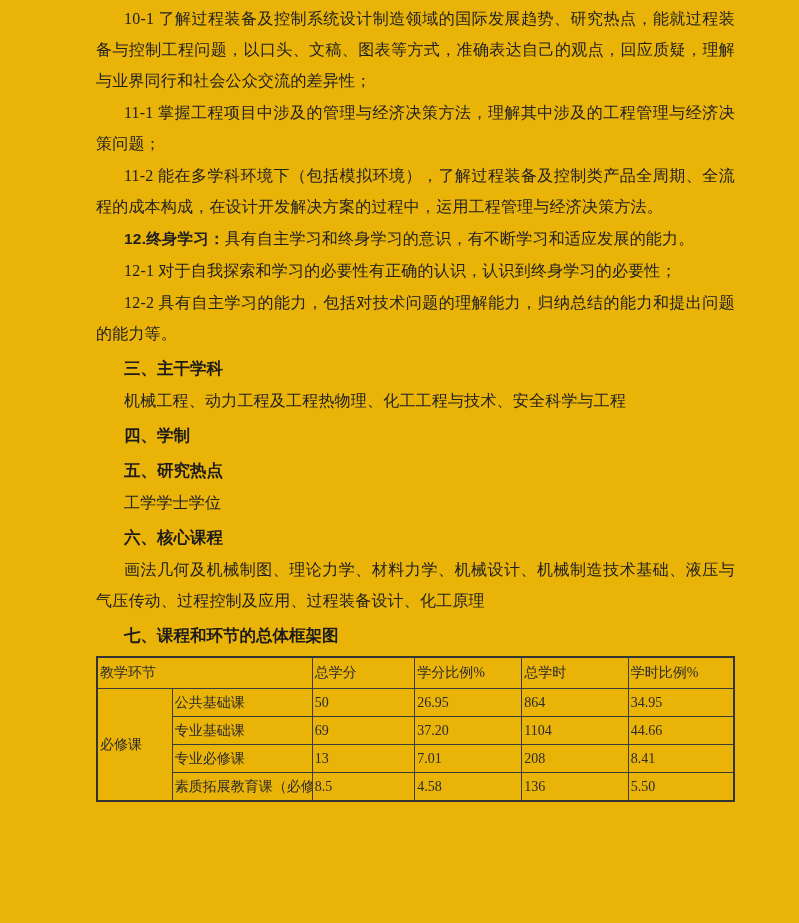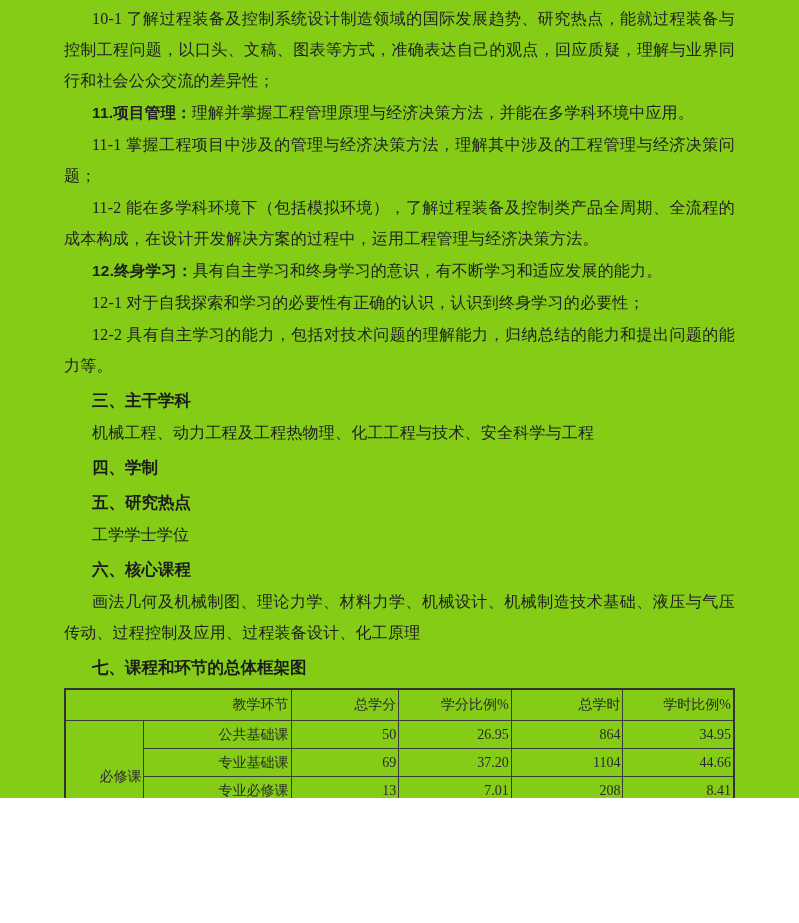--- a/index.html
+++ b/index.html
@@ -10,24 +10,24 @@
   body {
     width: 799px;
     height: 923px;
     overflow: hidden;
     color: #212121;
     font-family: "Liberation Serif", "DejaVu Serif", serif;
   }
   .page {
     box-sizing: border-box;
     width: 799px;
-    height: 798px;
-    padding: 2px 64px 0 64px;
+    height: 923px;
+    padding: 2px 64px 0 96px;
     overflow: hidden;
-    background: #84cc16;
+    background: #eab308;
   }
   .para {
     margin: 1px 0;
     font-size: 16px;
     line-height: 31px;
     text-align: justify;
     text-indent: 28px;
     letter-spacing: 0.2px;
   }
   .para .lead {
@@ -48,40 +48,39 @@
     width: 100%;
     border-collapse: collapse;
     margin-top: 5px;
     table-layout: fixed;
     font-size: 14px;
     color: #2a2a2a;
   }
   .framework-table th,
   .framework-table td {
     border: 1px solid #3c3c3c;
-    text-align: right;
+    text-align: left;
     vertical-align: middle;
     padding: 0 2px;
     font-weight: normal;
     overflow: hidden;
     white-space: nowrap;
   }
   .framework-table { border: 2px solid #333333; }
   .framework-table th { height: 30px; }
   .framework-table td { height: 27px; }
 </style>
 </head>
 <body>
 
 <div class="page">
 
   <p class="para">10-1 了解过程装备及控制系统设计制造领域的国际发展趋势、研究热点，能就过程装备与控制工程问题，以口头、文稿、图表等方式，准确表达自己的观点，回应质疑，理解与业界同行和社会公众交流的差异性；</p>
 
 
-  <p class="para"><span class="lead">11.项目管理：</span><span>理解并掌握工程管理原理与经济决策方法，并能在多学科环境中应用。</span></p>
 
   <p class="para">11-1 掌握工程项目中涉及的管理与经济决策方法，理解其中涉及的工程管理与经济决策问题；</p>
 
   <p class="para">11-2 能在多学科环境下（包括模拟环境），了解过程装备及控制类产品全周期、全流程的成本构成，在设计开发解决方案的过程中，运用工程管理与经济决策方法。</p>
 
   <p class="para"><span class="lead">12.终身学习：</span><span>具有自主学习和终身学习的意识，有不断学习和适应发展的能力。</span></p>
 
   <p class="para">12-1 对于自我探索和学习的必要性有正确的认识，认识到终身学习的必要性；</p>
 
   <p class="para">12-2 具有自主学习的能力，包括对技术问题的理解能力，归纳总结的能力和提出问题的能力等。</p>

